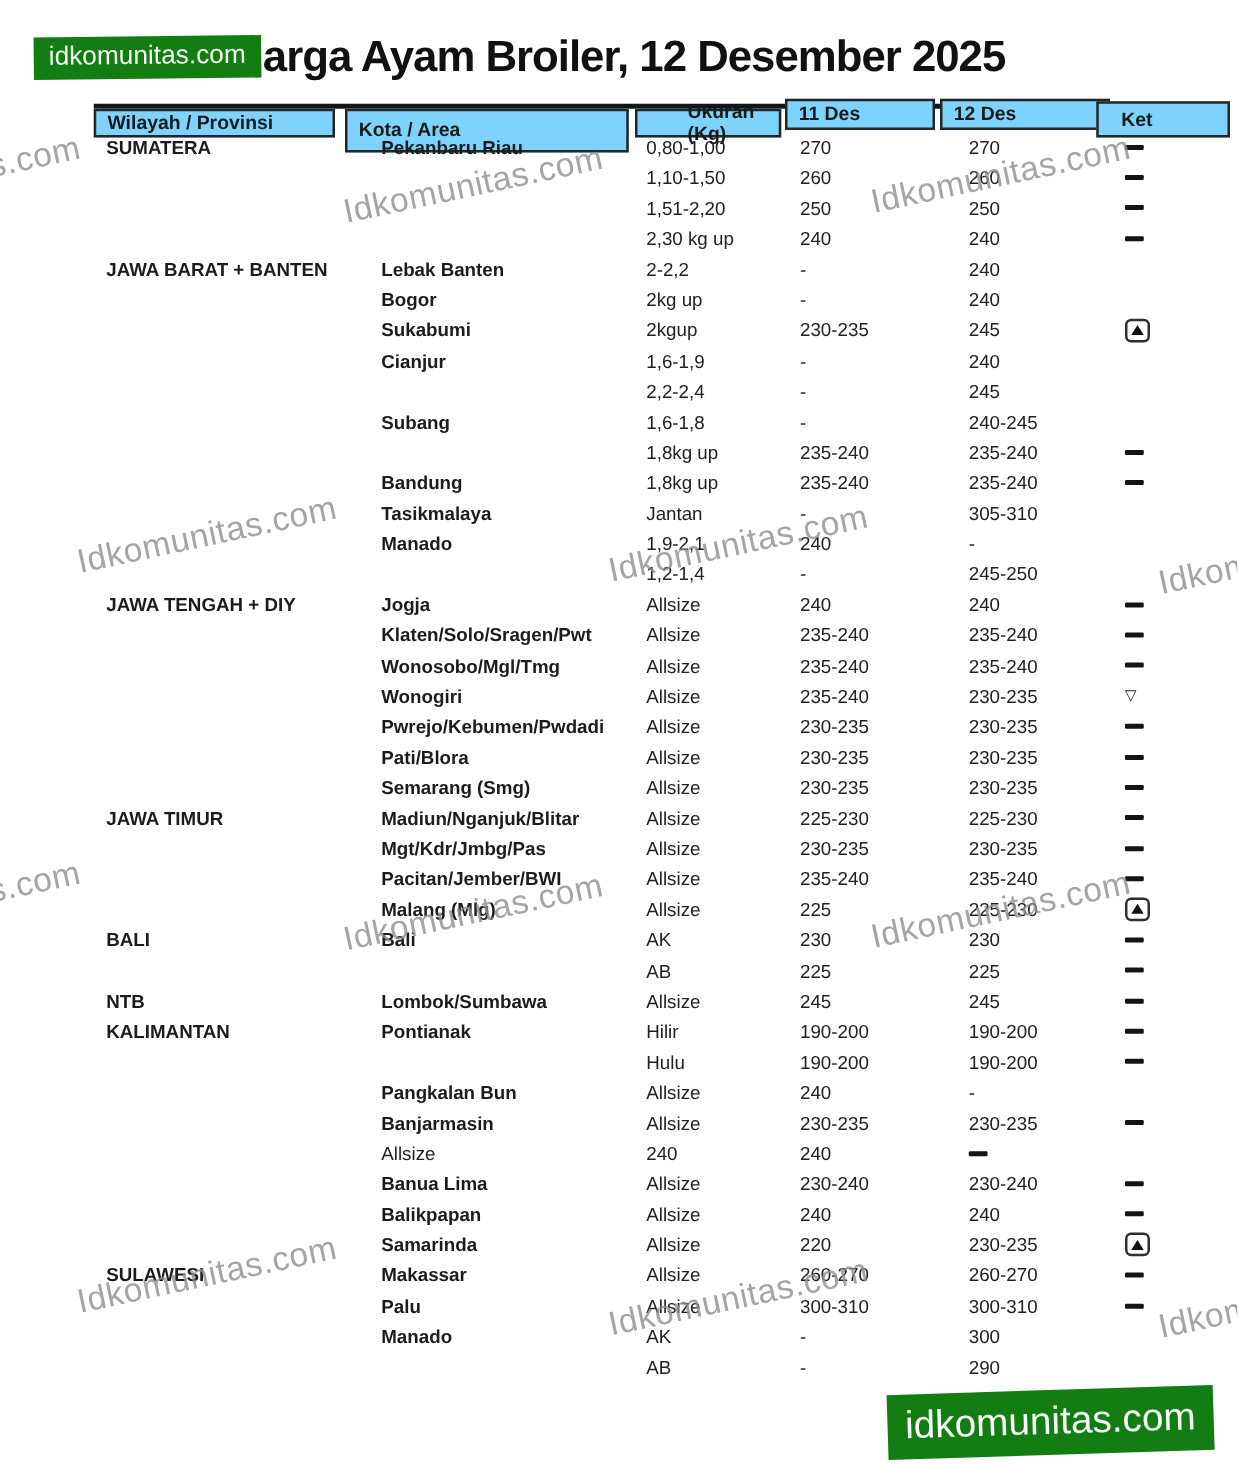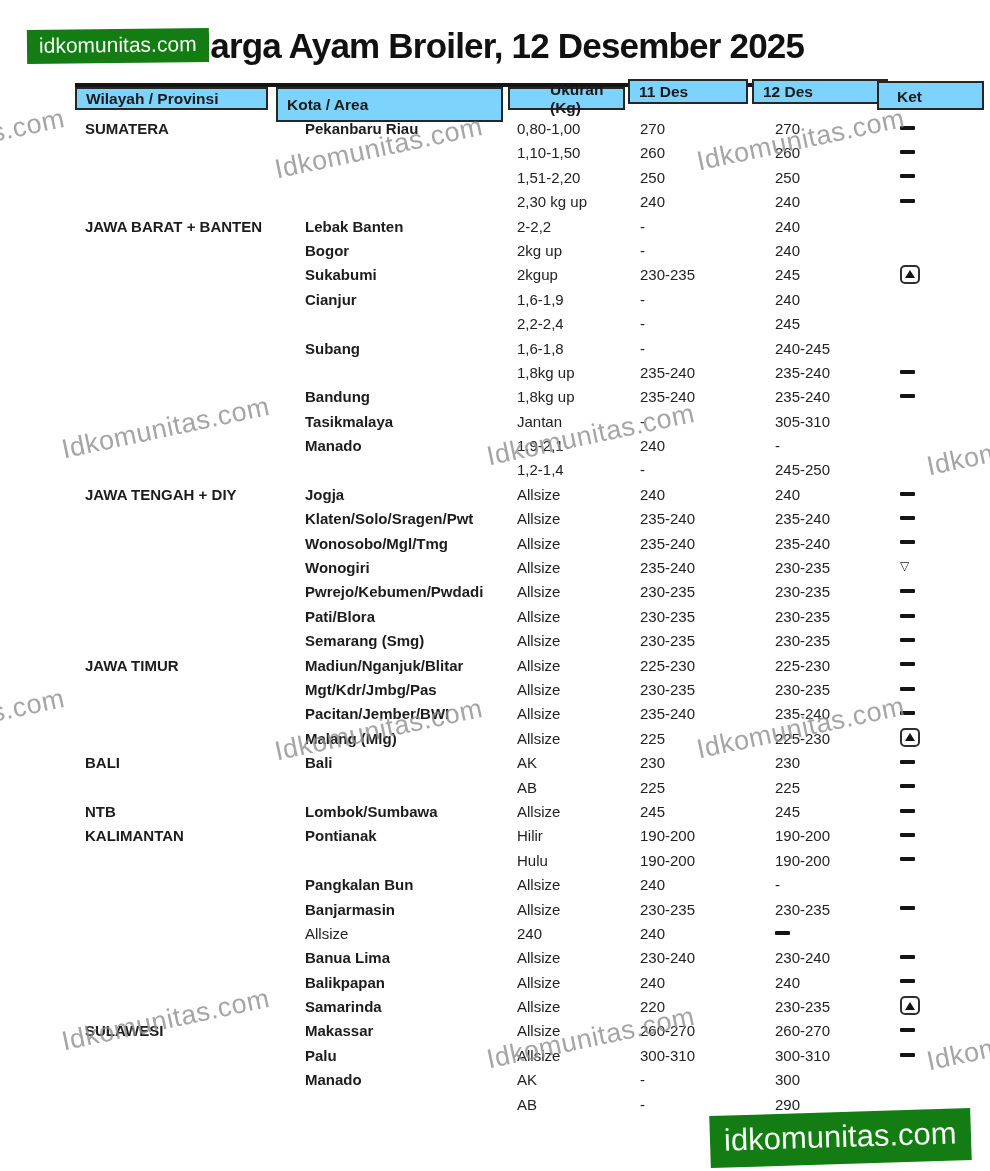--- a/index.html
+++ b/index.html
@@ -28,21 +28,21 @@
          font-size:15.5px;display:flex;align-items:center;padding-left:9px;box-sizing:border-box;
          color:#1a1a1a;}
   .h1{left:75px; top:87px;width:193px;height:23px;}
   .h2{left:276px;top:87px;width:227px;height:35px;}
   .h3{left:508px;top:87px;width:117px;height:23px;padding-left:40px;}
   .h4{left:628px;top:79px;width:120px;height:25px;}
   .h5{left:752px;top:79px;width:136px;height:25px;}
   .h6{left:877px;top:81px;width:107px;height:29px;align-items:flex-end;padding-left:18px;padding-bottom:2px;}
 
   
-  #rows{position:absolute;left:75px;top:107px;width:912px;margin-top:10px;}
+  #rows{position:absolute;left:75px;top:107px;width:912px;}
   .row{display:grid;grid-template-columns:220px 212px 123px 135px 125px 90px;
        height:24.4px;line-height:24.4px;padding-left:10px;font-size:15px;}
   .c-region,.c-city{font-weight:bold;color:#1c1c1c;}
   .c-size,.c-d11,.c-d12{font-weight:400;color:#222;}
   .c-ket{display:flex;align-items:center;}
   .dash{width:15px;height:4px;background:#141414;border-radius:1px;margin-top:-3px;}
   .upbox{width:20px;height:19px;border:2px solid #2e2e2e;border-radius:5px;box-sizing:border-box;
          display:flex;align-items:center;justify-content:center;margin-top:-3px;background:#fff;}
   .uptri{width:0;height:0;border-left:5px solid transparent;border-right:5px solid transparent;
          border-bottom:8px solid #111;}

